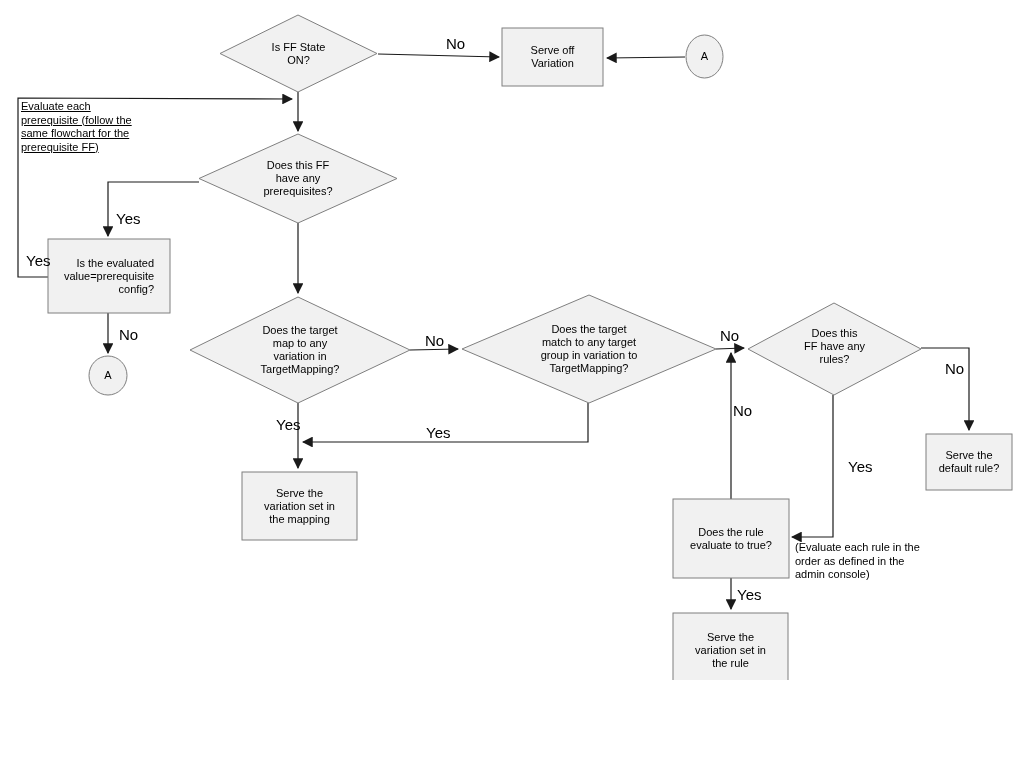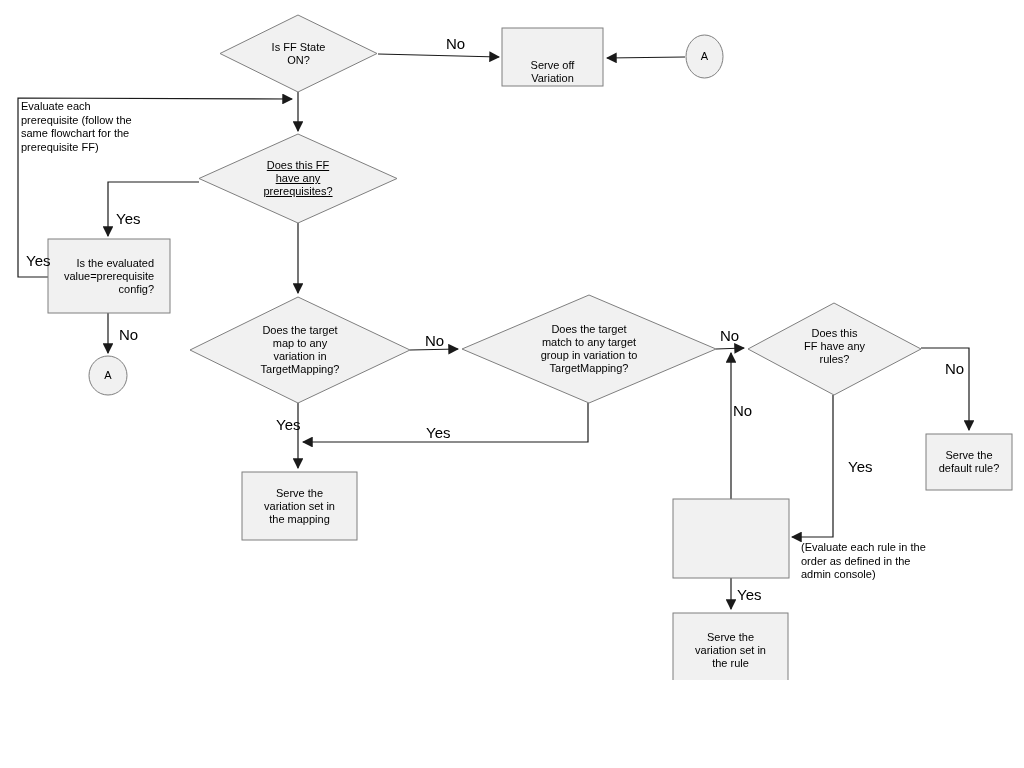--- a/index.html
+++ b/index.html
@@ -82,28 +82,28 @@
     <rect class="shape" x="926" y="434" width="86" height="56"></rect>
     <rect class="shape" x="242" y="472" width="115" height="68"></rect>
     <rect class="shape" x="673" y="499" width="116" height="79"></rect>
     <rect class="shape" x="673" y="613" width="115" height="75"></rect>
   </svg>
 
   <div class="shape-label" style="left:220px; top:15px; width:157px; height:77px;">
     <span>Is FF State
 ON?</span>
   </div>
-  <div class="shape-label" style="left:502px; top:28px; width:101px; height:58px;margin-top:15px;">
+  <div class="shape-label" style="left:502px; top:28px; width:101px; height:58px;">
     <span>Serve off
 Variation</span>
   </div>
   <div class="shape-label" style="left:686px; top:35px; width:37px; height:43px;">
     <span>A</span>
   </div>
-  <div class="shape-label" style="left:199px; top:134px; width:198px; height:89px;text-decoration:underline;">
+  <div class="shape-label" style="left:199px; top:134px; width:198px; height:89px;">
     <span>Does this FF
 have any
 prerequisites?</span>
   </div>
   <div class="shape-label" style="left:48px; top:239px; width:122px; height:74px;text-align:right;">
     <span>Is the evaluated
 value=prerequisite
 config?</span>
   </div>
   <div class="shape-label" style="left:89px; top:356px; width:38px; height:39px;">
@@ -128,31 +128,35 @@
   </div>
   <div class="shape-label" style="left:926px; top:434px; width:86px; height:56px;">
     <span>Serve the
 default rule?</span>
   </div>
   <div class="shape-label" style="left:242px; top:472px; width:115px; height:68px;">
     <span>Serve the
 variation set in
 the mapping</span>
   </div>
+  <div class="shape-label" style="left:673px; top:499px; width:116px; height:79px;">
+    <span>Does the rule
+evaluate to true?</span>
+  </div>
   <div class="shape-label" style="left:673px; top:613px; width:115px; height:75px;">
     <span>Serve the
 variation set in
 the rule</span>
   </div>
 
-  <div class="note" style="left:21px; top:100px; width:135px;">Evaluate each
+  <div class="note" style="left:21px; top:100px; width:135px;text-decoration:underline;">Evaluate each
 prerequisite (follow the
 same flowchart for the
 prerequisite FF)</div>
-  <div class="note" style="left:795px; top:541px; width:180px;margin-left:6px;">(Evaluate each rule in the
+  <div class="note" style="left:795px; top:541px; width:180px;">(Evaluate each rule in the
 order as defined in the
 admin console)</div>
 
   <div class="edge-label" style="left:446px; top:38px;">No</div>
   <div class="edge-label" style="left:116px; top:213px;">Yes</div>
   <div class="edge-label" style="left:26px; top:255px;">Yes</div>
   <div class="edge-label" style="left:119px; top:329px;">No</div>
   <div class="edge-label" style="left:425px; top:335px;">No</div>
   <div class="edge-label" style="left:276px; top:419px;">Yes</div>
   <div class="edge-label" style="left:426px; top:427px;">Yes</div>

